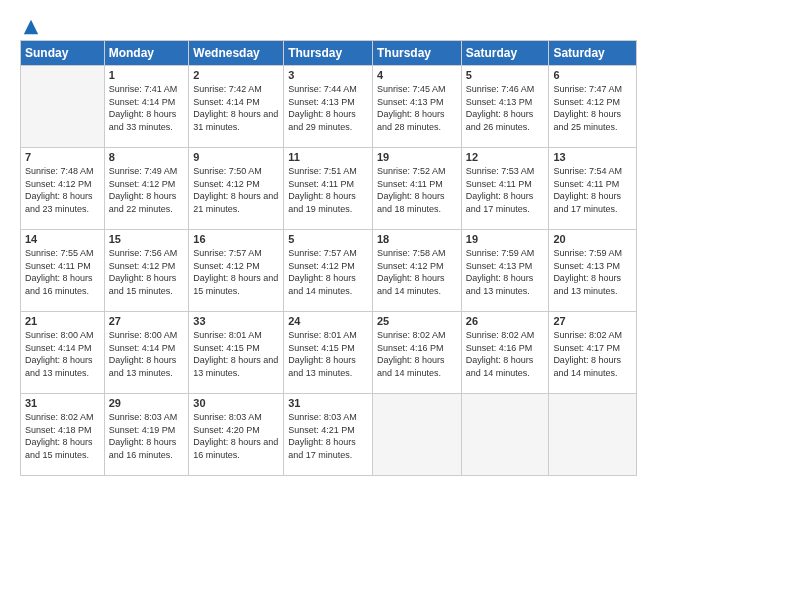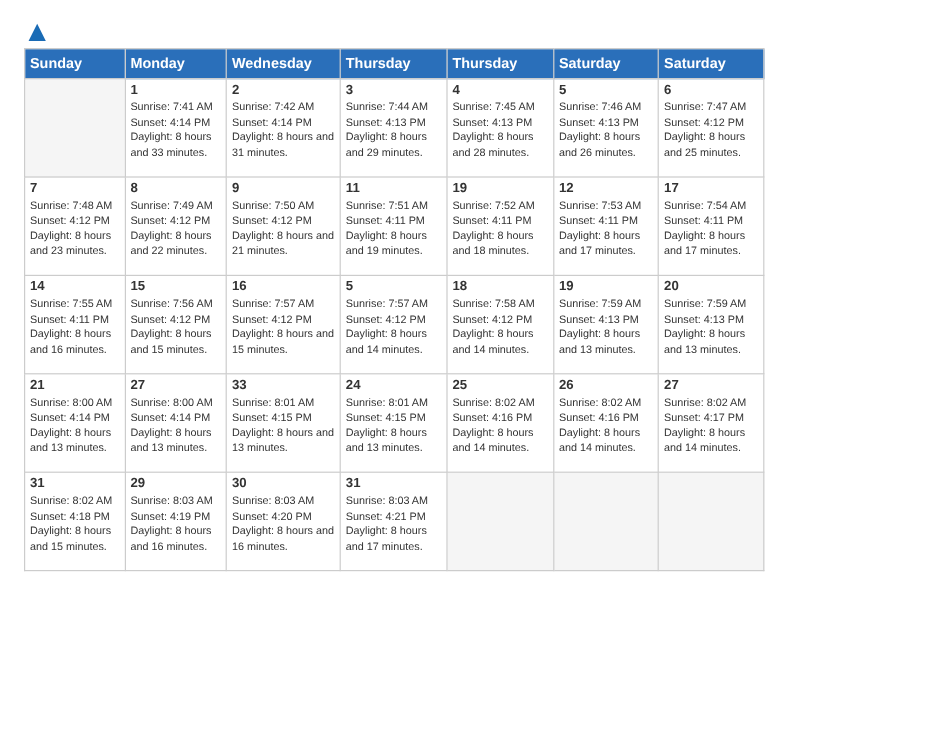--- a/index.html
+++ b/index.html
@@ -179,21 +179,21 @@
           </td>
           <td>
             <span class="day-num">19</span>
             <div class="cell-text">Sunrise: 7:52 AM<br>Sunset: 4:11 PM<br>Daylight: 8 hours and 18 minutes.</div>
           </td>
           <td>
             <span class="day-num">12</span>
             <div class="cell-text">Sunrise: 7:53 AM<br>Sunset: 4:11 PM<br>Daylight: 8 hours and 17 minutes.</div>
           </td>
           <td>
-            <span class="day-num">17</span>
+            <span class="day-num">13</span>
             <div class="cell-text">Sunrise: 7:54 AM<br>Sunset: 4:11 PM<br>Daylight: 8 hours and 17 minutes.</div>
           </td>
         </tr>
         <tr>
           <td>
             <span class="day-num">14</span>
             <div class="cell-text">Sunrise: 7:55 AM<br>Sunset: 4:11 PM<br>Daylight: 8 hours and 16 minutes.</div>
           </td>
           <td>
             <span class="day-num">15</span>

